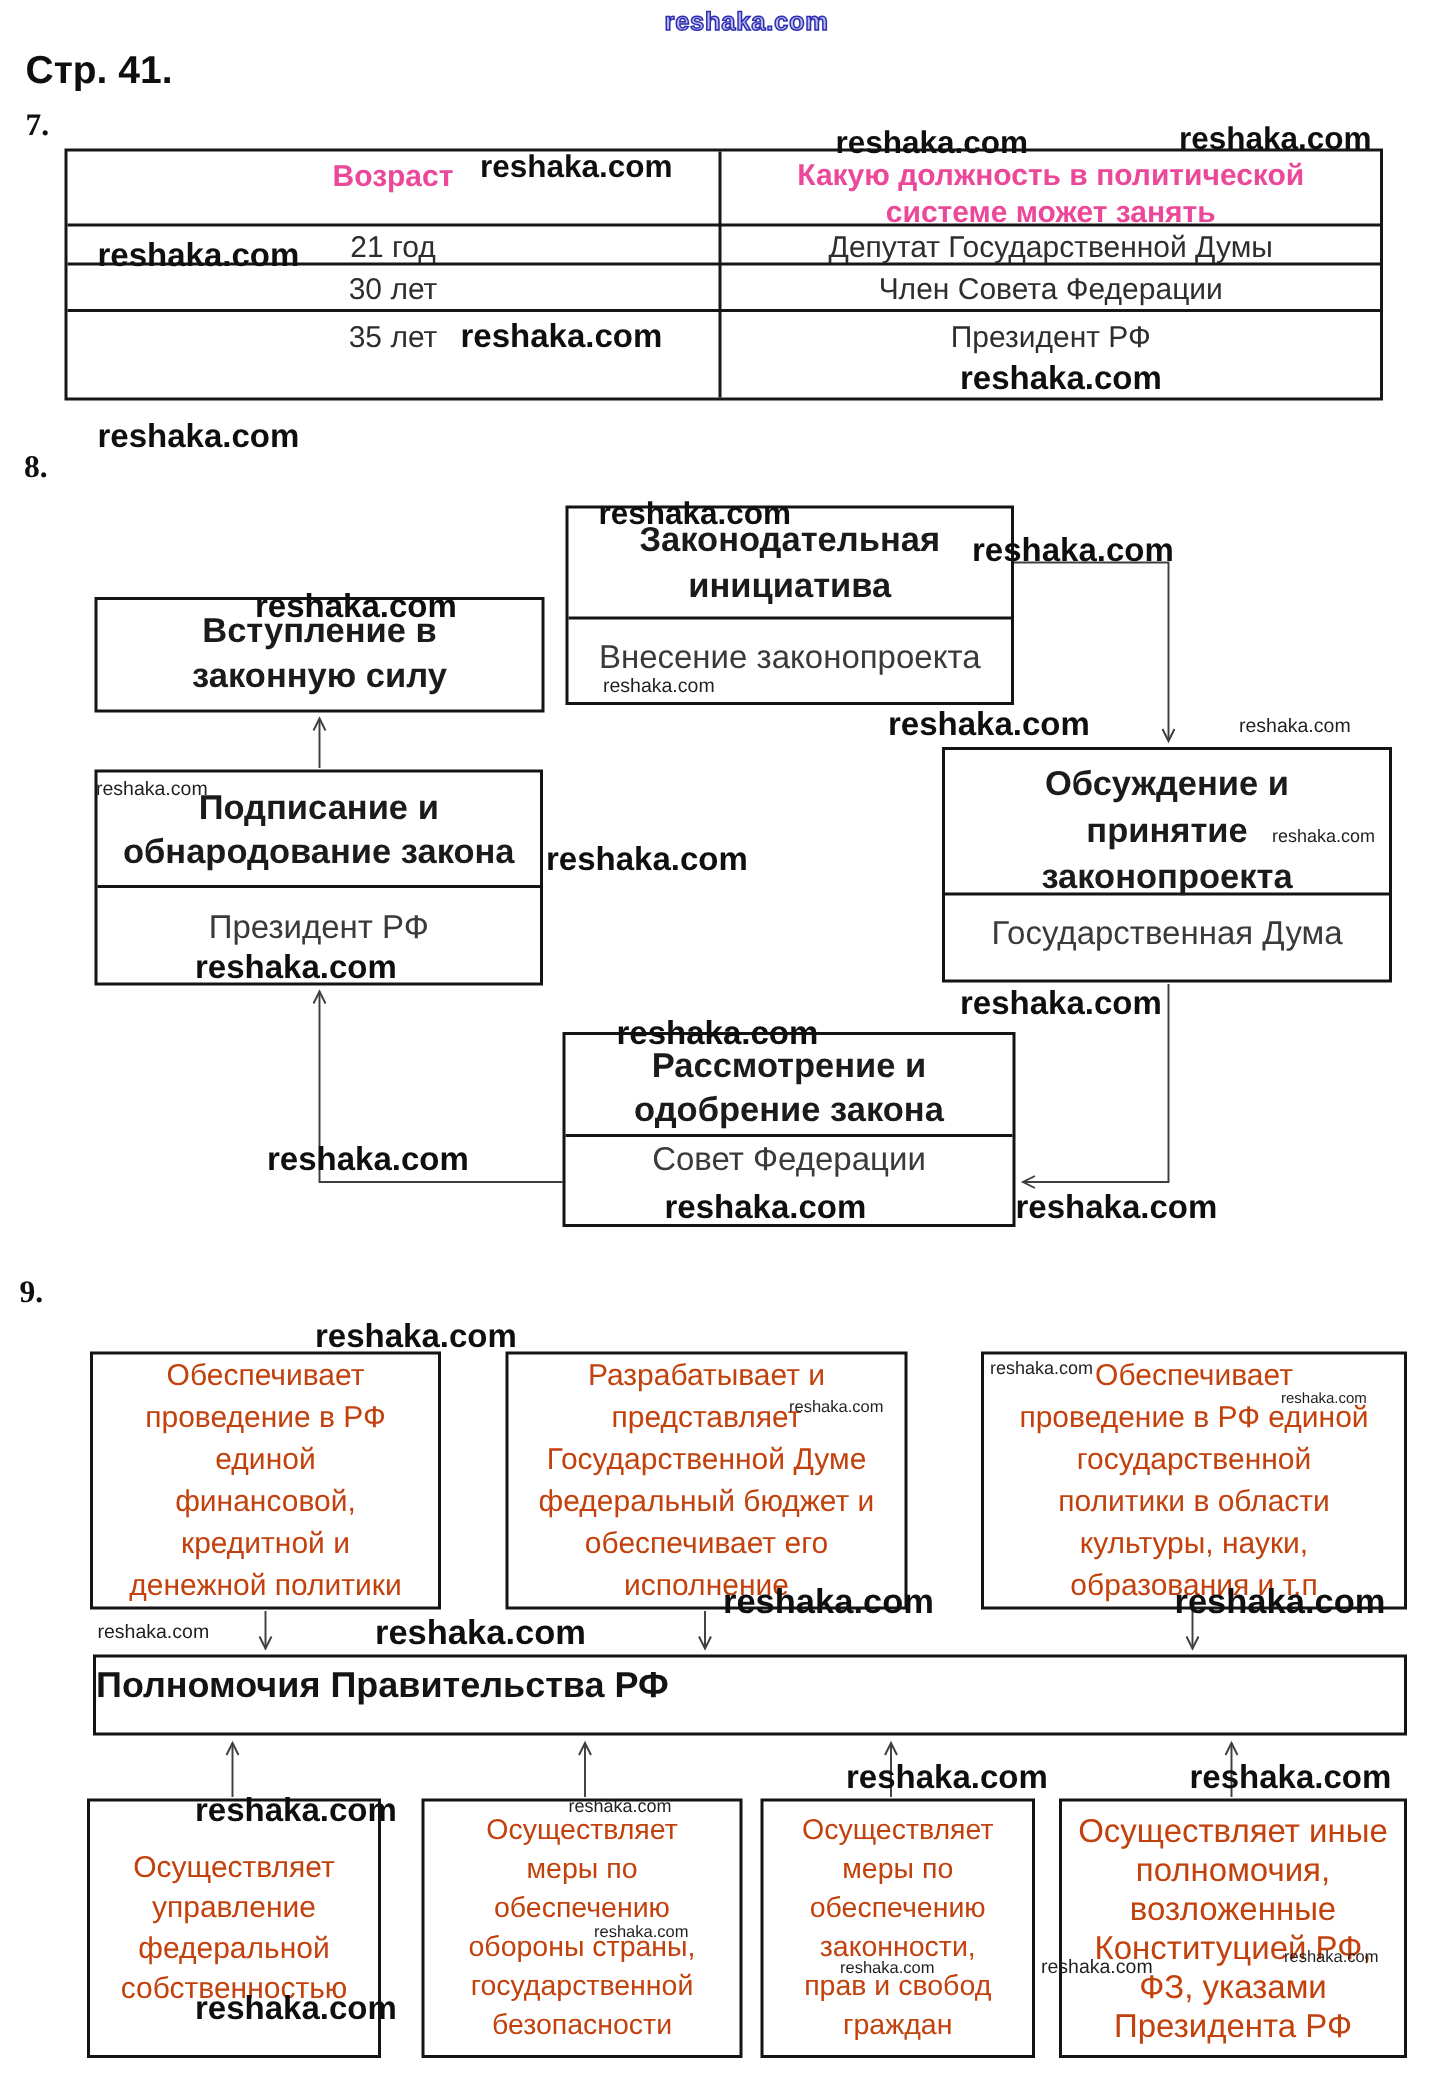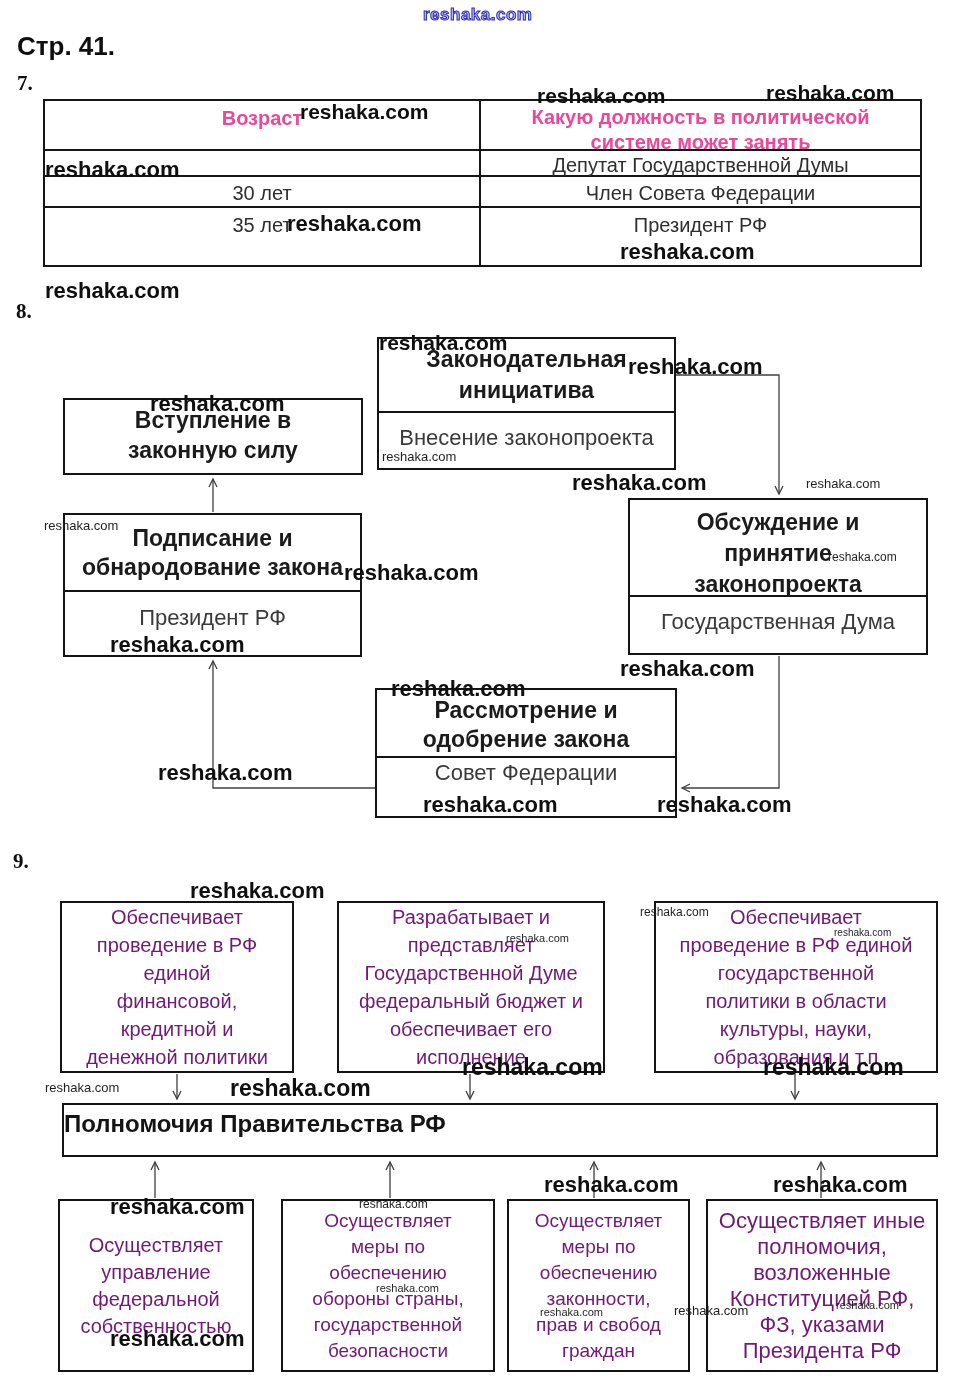--- a/index.html
+++ b/index.html
@@ -1,37 +1,37 @@
 <!DOCTYPE html>
 <html><head>
 <meta charset="utf-8">
 <style>
   html,body{margin:0;padding:0;background:#ffffff;}
   #page{position:relative;width:958px;height:1393px;background:#ffffff;overflow:hidden;
         font-family:"Liberation Sans", sans-serif;color:#1a1a1a;}
   
-  .wm{position:absolute;line-height:1;white-space:nowrap;color:#0f0f0f;font-weight:bold;z-index:6;}
+  .wm{position:absolute;line-height:1;white-space:nowrap;color:#0f0f0f;font-weight:bold;z-index:6;margin-left:20px;}
   .wm.sm{font-weight:normal;color:#1f1f1f;}
   .wm.blue{color:#b9b9ee;-webkit-text-stroke:1px #2d2db0;letter-spacing:.5px;font-weight:bold;}
   
   .numlbl{position:absolute;font-weight:bold;color:#0f0f0f;line-height:1;z-index:3;
           font-family:"Liberation Serif", serif;}
   .pagettl{position:absolute;font-weight:bold;color:#0f0f0f;line-height:1;z-index:3;}
   
   .tbl{position:absolute;border:2px solid #161616;box-sizing:border-box;z-index:2;}
   .hline{position:absolute;left:0;width:100%;height:0;border-top:2px solid #161616;}
   .vline{position:absolute;width:0;border-left:2px solid #161616;}
   .cell{position:absolute;text-align:center;font-size:20px;color:#2e2e2e;line-height:1.2;}
   .cell.hdr{font-weight:bold;color:#ec4899;}
   
   .bx{position:absolute;border:2px solid #141414;box-sizing:border-box;background:transparent;z-index:2;}
   .bt{font-weight:bold;font-size:23px;color:#1b1b1b;text-align:center;box-sizing:border-box;}
   .bt.dv{border-bottom:2px solid #141414;}
   .bs{font-size:22px;color:#3a3a3a;text-align:center;}
-  .bx9{display:flex;align-items:center;justify-content:flex-start;text-align:center;color:#701a75;}
+  .bx9{display:flex;align-items:center;justify-content:flex-start;text-align:center;color:#c2410c;}
   .bx9 .lines{width:100%;}
   .mainttl{font-weight:bold;font-size:24px;color:#141414;}
   
   #arrows{position:absolute;left:0;top:0;z-index:1;pointer-events:none;}
 </style>
 </head>
 <body>
 
 <div id="page">
 
@@ -41,20 +41,21 @@
   <div class="numlbl" style="left:16px;top:301px;font-size:21px">8.</div>
   <div class="numlbl" style="left:13px;top:851px;font-size:21px">9.</div>
 
   <div class="tbl" style="left:43px;top:99px;width:879px;height:168px">
     <div class="vline" style="left:434px;top:0;height:164px"></div>
     <div class="hline" style="top:48px"></div>
     <div class="hline" style="top:74px"></div>
     <div class="hline" style="top:105px"></div>
     <div class="cell hdr" style="left:0;top:5px;width:434px">Возраст</div>
     <div class="cell hdr" style="left:436px;top:4px;width:439px;line-height:25px">Какую должность в политической<br>системе может занять</div>
+    <div class="cell" style="left:0;top:52px;width:434px">21 год</div>
     <div class="cell" style="left:436px;top:52px;width:439px">Депутат Государственной Думы</div>
     <div class="cell" style="left:0;top:80px;width:434px">30 лет</div>
     <div class="cell" style="left:436px;top:80px;width:439px">Член Совета Федерации</div>
     <div class="cell" style="left:0;top:112px;width:434px">35 лет</div>
     <div class="cell" style="left:436px;top:112px;width:439px">Президент РФ</div>
   </div>
 
   <div class="bx" style="left:377px;top:337px;width:299px;height:133px">
     <div class="bt dv" style="height:74px;padding-top:5px;line-height:31px">Законодательная<br>инициатива</div>
     <div class="bs" style="padding-top:12px">Внесение законопроекта</div>

